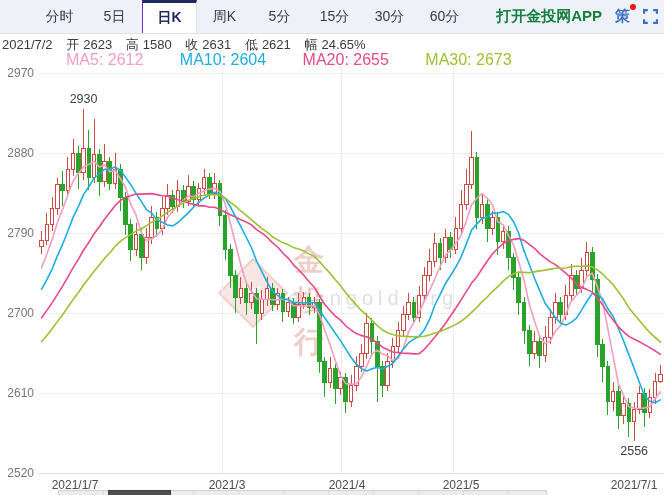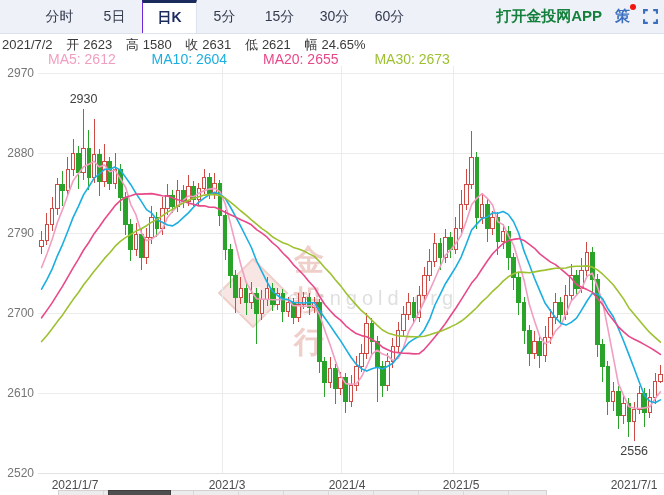--- a/index.html
+++ b/index.html
@@ -17,21 +17,21 @@
   .strategy{position:relative;color:#3a6fc0;font-size:15px;font-weight:bold;cursor:pointer;}
   .strategy .dot{position:absolute;top:-3px;right:-6px;width:6px;height:6px;border-radius:50%;background:#f2140c;}
   .fs-btn,.kebab{color:#3a6fc0;cursor:pointer;display:flex;align-items:center;}
   .kebab{font-size:17px;font-weight:bold;line-height:1;}
   
   .quote-row{position:absolute;left:0;top:36px;width:664px;height:15px;z-index:5;
              font-size:13px;color:#3a3a3a;white-space:nowrap;padding-left:2px;}
   .quote-row span{margin-right:4px;}
   .quote-row .val{margin-right:10px;}
   .ma-row{position:absolute;left:0;top:51px;width:664px;height:15px;z-index:5;
-          font-size:14px;white-space:nowrap;padding-left:48px;box-sizing:border-box;}
+          font-size:16px;white-space:nowrap;padding-left:66px;box-sizing:border-box;}
   .ma-item{display:inline-block;margin-right:32px;min-width:62px;}
   
   .watermark{position:absolute;left:0;top:0;z-index:1;pointer-events:none;}
   .wm-diamond{position:absolute;left:228px;top:268px;width:46px;height:46px;
               transform:rotate(45deg);background:rgba(226,164,155,0.28);
               border:2px solid rgba(226,164,155,0.35);}
   .wm-au{position:absolute;left:238px;top:281px;width:26px;text-align:center;
          font-size:15px;font-weight:bold;color:rgba(255,255,255,0.75);}
   .wm-title{position:absolute;left:294px;top:240px;font-size:30px;font-weight:bold;
             letter-spacing:13px;color:rgba(222,160,150,0.5);}
@@ -322,20 +322,21 @@
       <polyline points="41.6,317.8 46.9,310.4 52.1,302.9 57.4,294.4 62.6,286.1 67.8,277.2 73.1,267.8 78.3,259.3 83.6,250.0 88.8,242.5 94.1,233.7 99.3,226.8 104.5,219.2 109.8,212.6 115.0,205.7 120.3,200.6 125.5,197.3 130.8,195.7 136.0,194.0 141.3,194.1 146.5,193.9 151.7,193.6 157.0,194.6 162.2,195.8 167.5,196.1 172.7,197.9 178.0,199.8 183.2,201.2 188.4,203.1 193.7,204.2 198.9,205.9 204.2,205.7 209.4,207.3 214.7,207.3 219.9,209.6 225.2,212.2 230.4,214.7 235.6,217.1 240.9,219.8 246.1,222.0 251.4,224.8 256.6,229.6 261.9,233.2 267.1,237.2 272.3,242.6 277.6,247.0 282.8,253.0 288.1,258.1 293.3,264.6 298.6,269.8 303.8,275.3 309.1,281.8 314.3,287.2 319.5,296.2 324.8,304.5 330.0,310.5 335.3,316.1 340.5,320.1 345.8,325.8 351.0,330.0 356.2,333.6 361.5,335.6 366.7,336.8 372.0,339.5 377.2,342.6 382.5,347.2 387.7,349.8 392.9,352.0 398.2,352.6 403.4,353.2 408.7,353.4 413.9,353.9 419.2,353.6 424.4,349.3 429.7,343.2 434.9,337.0 440.1,330.5 445.4,323.5 450.6,315.8 455.9,308.0 461.1,299.9 466.4,291.4 471.6,283.1 476.8,276.9 482.1,268.8 487.3,261.0 492.6,253.7 497.8,248.5 503.1,243.5 508.3,240.6 513.6,239.4 518.8,238.6 524.0,240.4 529.3,244.3 534.5,248.3 539.8,253.9 545.0,257.9 550.3,261.9 555.5,264.6 560.7,268.9 566.0,273.4 571.2,278.0 576.5,284.5 581.7,287.2 587.0,289.6 592.2,292.1 597.5,298.5 602.7,304.7 607.9,313.2 613.2,319.9 618.4,326.8 623.7,331.8 628.9,336.4 634.2,339.2 639.4,341.8 644.6,344.6 649.9,347.6 655.1,350.8 660.4,354.4" fill="none" stroke="#e8498a" stroke-width="1.6" stroke-linejoin="round" stroke-linecap="round"></polyline>
       <polyline points="41.6,341.6 46.9,335.5 52.1,328.8 57.4,321.6 62.6,314.9 67.8,307.3 73.1,299.6 78.3,292.7 83.6,284.8 88.8,278.3 94.1,271.3 99.3,264.9 104.5,258.4 109.8,252.7 115.0,246.4 120.3,241.4 125.5,237.6 130.8,234.4 136.0,231.1 141.3,228.8 146.5,225.7 151.7,222.2 157.0,219.4 162.2,215.8 167.5,212.1 172.7,209.1 178.0,205.7 183.2,203.0 188.4,200.3 193.7,198.4 198.9,196.7 204.2,195.1 209.4,194.6 214.7,194.6 219.9,195.4 225.2,198.1 230.4,202.2 235.6,206.3 240.9,211.0 246.1,215.1 251.4,219.8 256.6,224.1 261.9,228.7 267.1,232.2 272.3,236.7 277.6,239.9 282.8,242.8 288.1,244.6 293.3,247.4 298.6,248.9 303.8,250.9 309.1,253.9 314.3,256.4 319.5,261.5 324.8,267.7 330.0,273.1 335.3,279.7 340.5,285.6 345.8,292.8 351.0,299.0 356.2,304.9 361.5,310.7 366.7,315.1 372.0,320.4 377.2,325.4 382.5,330.0 387.7,332.9 392.9,334.5 398.2,335.9 403.4,336.3 408.7,336.6 413.9,336.8 419.2,336.6 424.4,336.2 429.7,334.8 434.9,333.1 440.1,331.4 445.4,329.2 450.6,326.9 455.9,324.4 461.1,321.3 466.4,317.2 471.6,312.4 476.8,307.5 482.1,301.6 487.3,297.0 492.6,291.3 497.8,286.7 503.1,281.1 508.3,276.8 513.6,273.8 518.8,272.1 524.0,272.4 529.3,272.8 534.5,271.9 539.8,270.9 545.0,270.1 550.3,269.1 555.5,268.2 560.7,268.2 566.0,268.0 571.2,266.6 576.5,266.3 581.7,266.2 587.0,265.9 592.2,267.0 597.5,269.9 602.7,274.2 607.9,279.3 613.2,284.7 618.4,291.8 623.7,299.1 628.9,307.9 634.2,314.3 639.4,320.6 644.6,326.7 649.9,332.7 655.1,337.4 660.4,342.1" fill="none" stroke="#9dc131" stroke-width="1.6" stroke-linejoin="round" stroke-linecap="round"></polyline>
       <text x="83.57142857142857" y="102.55555555555556" text-anchor="middle" font-size="12.5" fill="#3f3f3f">2930</text>
       <text x="634.1596638655462" y="455" text-anchor="middle" font-size="12.5" fill="#3f3f3f">2556</text>
     </svg>
 
   <div class="tabbar">
     <div class="tab">分时</div>
     <div class="tab">5日</div>
     <div class="tab active">日K</div>
+    <div class="tab">周K</div>
     <div class="tab">5分</div>
     <div class="tab">15分</div>
     <div class="tab">30分</div>
     <div class="tab">60分</div>
     <div class="tab-right">
       <span class="app-link">打开金投网APP</span>
       <span class="strategy"><span>策</span><span class="dot"></span></span>
       <span class="fs-btn">
         <svg width="15" height="15" viewBox="0 0 14 14" fill="none" stroke="#3a6fc0" stroke-width="2">
           <path d="M1 4.5 V1 H4.5"></path>

